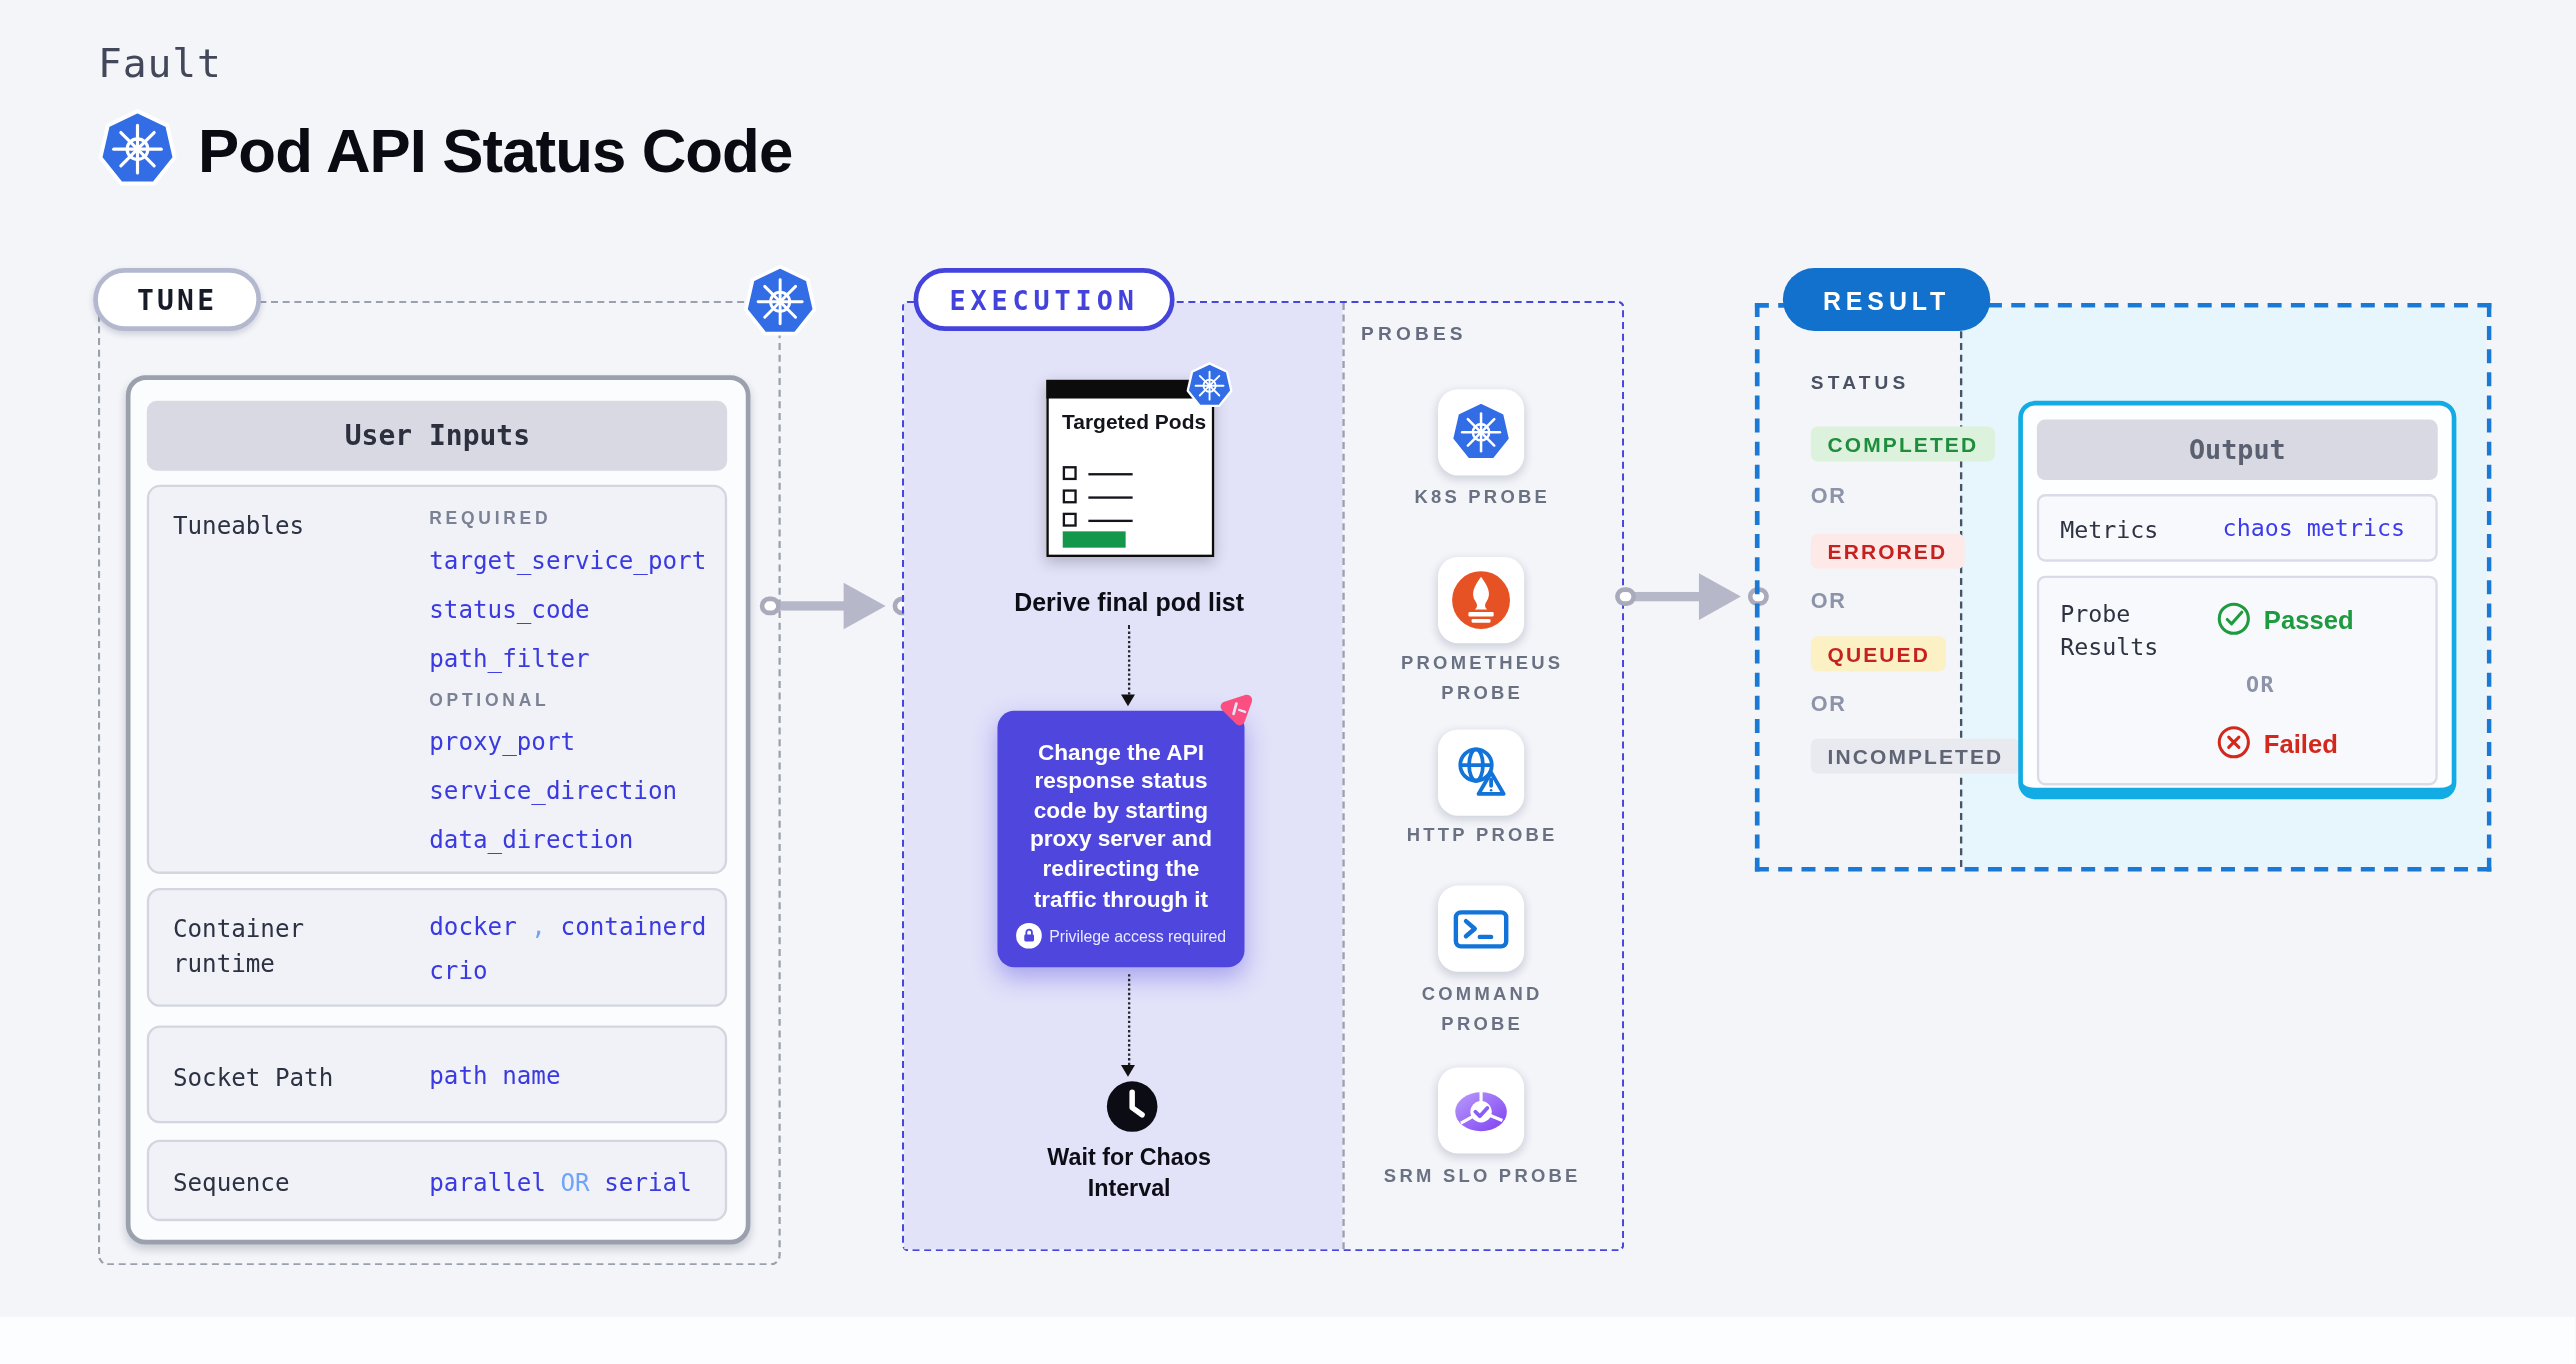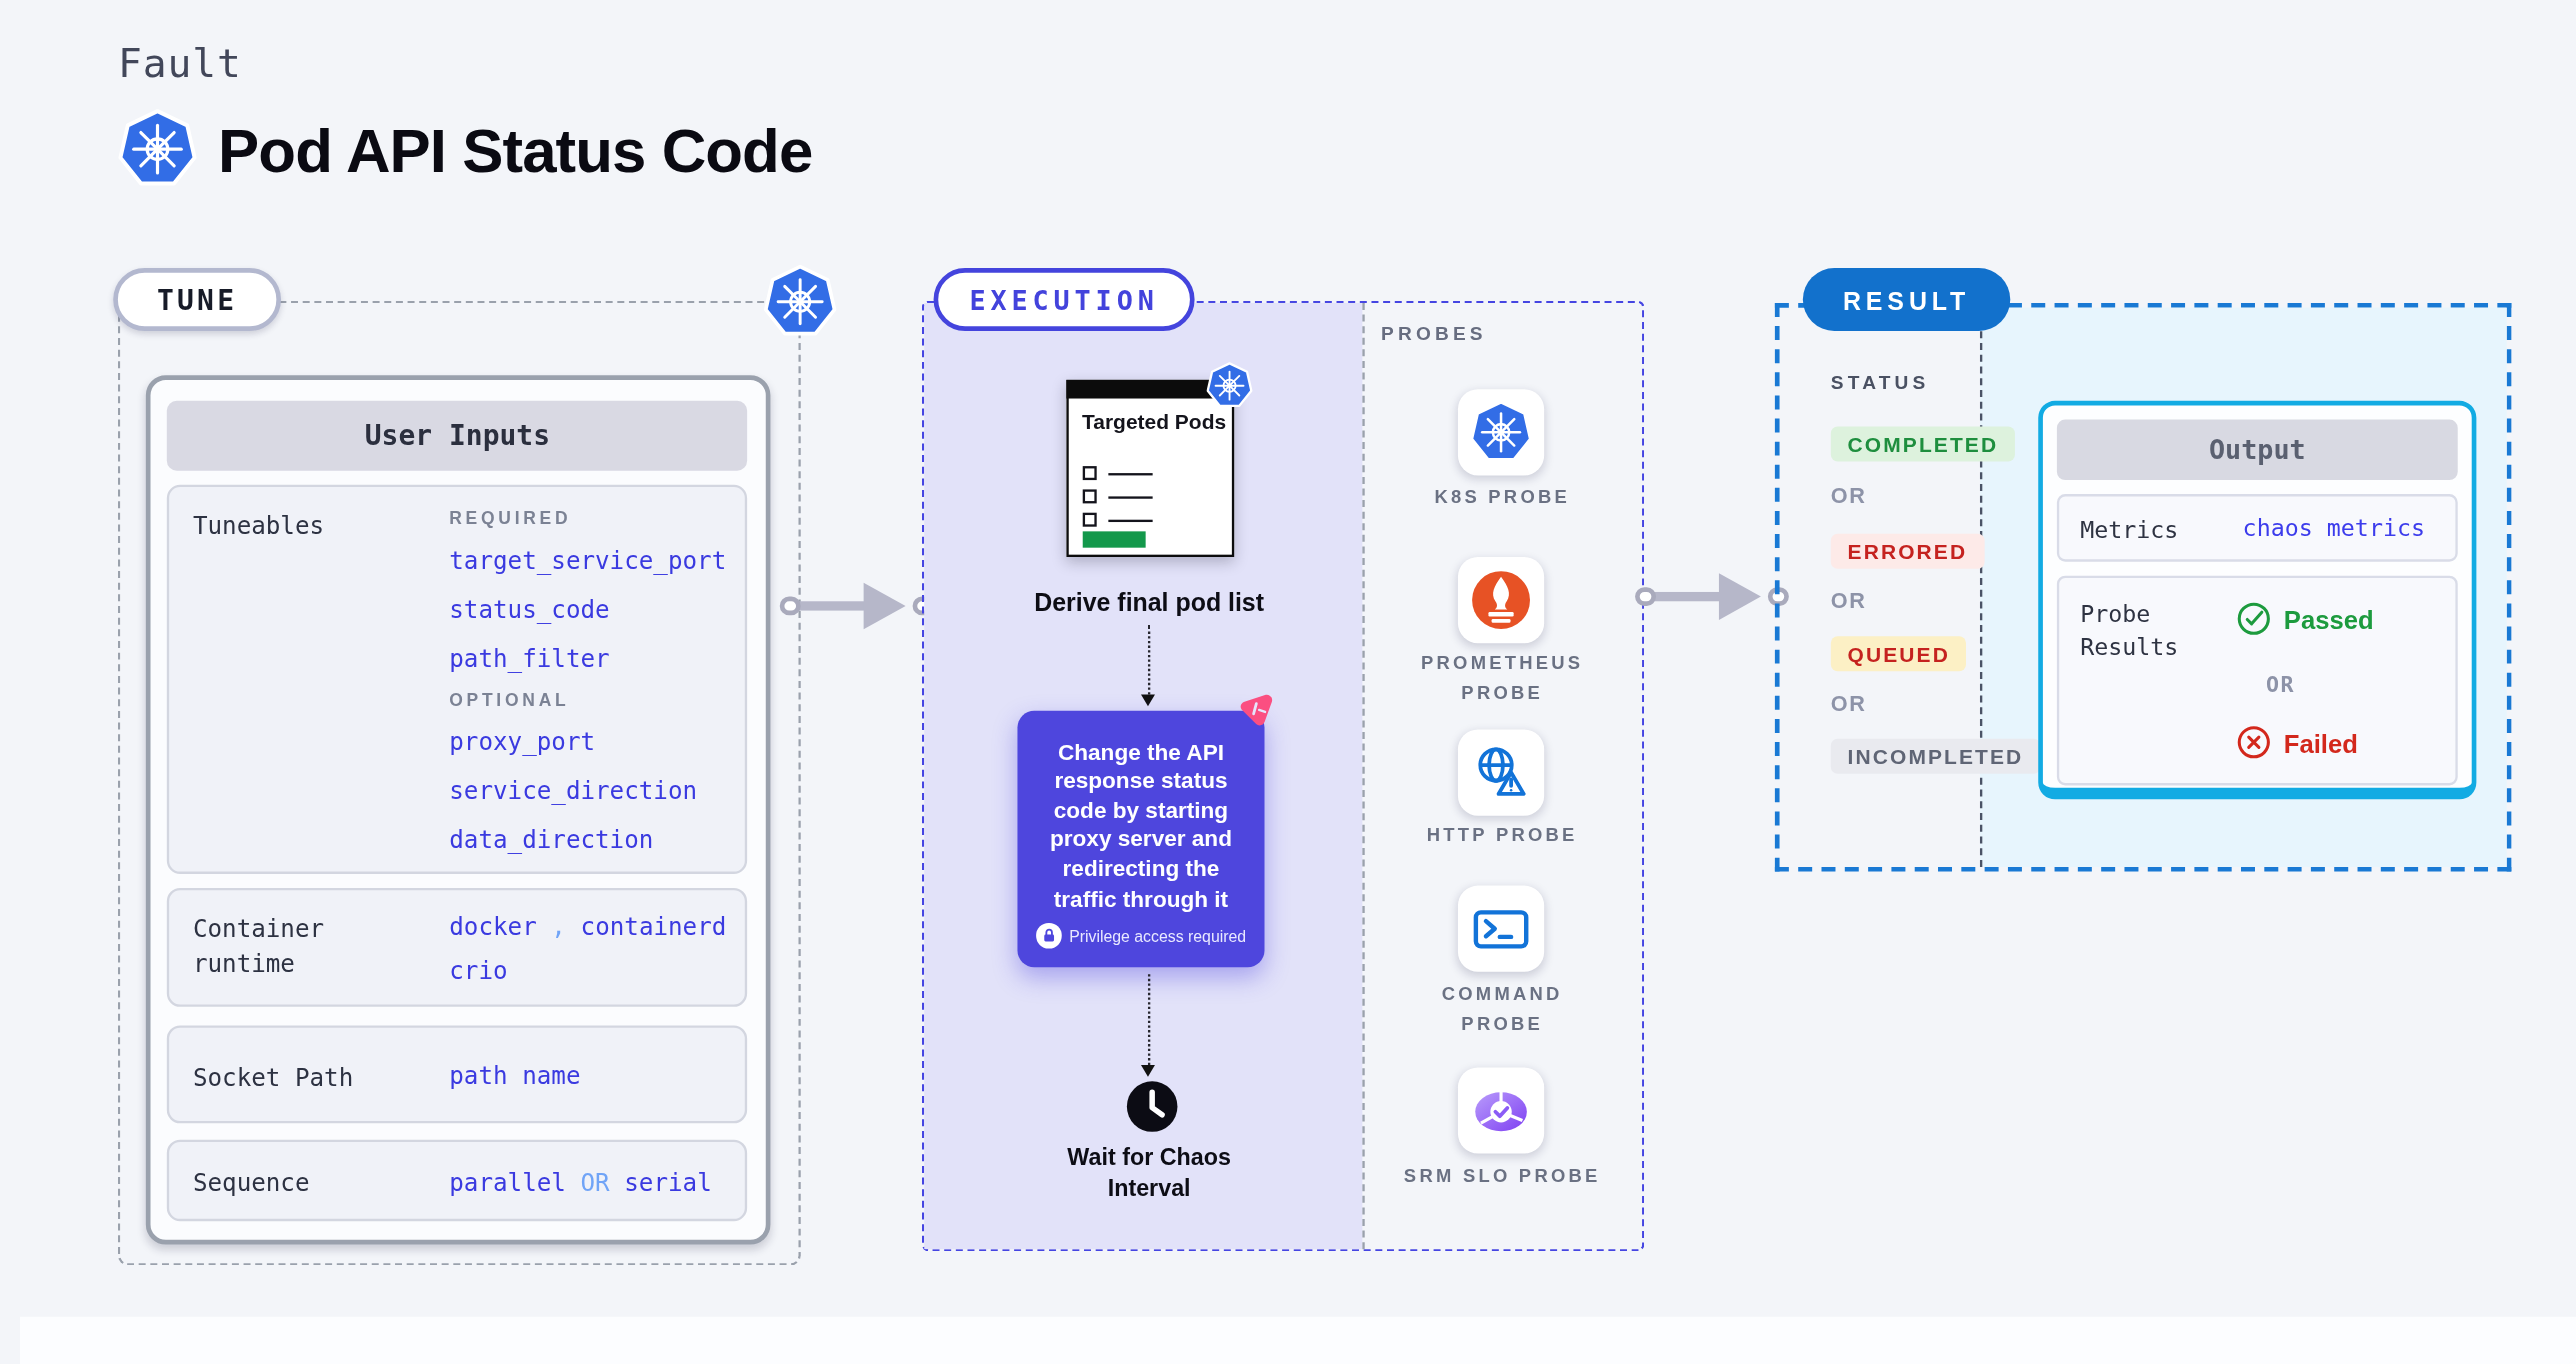--- a/index.html
+++ b/index.html
@@ -1,17 +1,17 @@
 <!DOCTYPE html>
 <html style="font-size:11.5px"><head>
 <meta charset="utf-8">
 <style>
   html,body{margin:0;padding:0;background:#f3f5f9;}
   *{box-sizing:border-box;}
-  #viewport{width:2576px;height:1365px;overflow:hidden;position:relative;background:#f3f5f9;padding-left:20px;}
+  #viewport{width:2576px;height:1365px;overflow:hidden;position:relative;background:#f3f5f9;}
   #scaler{width:1105px;height:586px;transform:scale(2.33053);transform-origin:0 0;position:relative;
           font-family:"Liberation Sans",sans-serif;}
   .mono{font-family:"DejaVu Sans Mono",monospace;}
   .abs{position:absolute;}
 
   
   .fault-label{left:42px;top:17px;font-size:17px;color:#42475a;letter-spacing:0.4px;}
   .page-title{left:85px;top:50px;font-size:26.5px;font-weight:800;color:#0a0a12;letter-spacing:-0.4px;}
 
   

